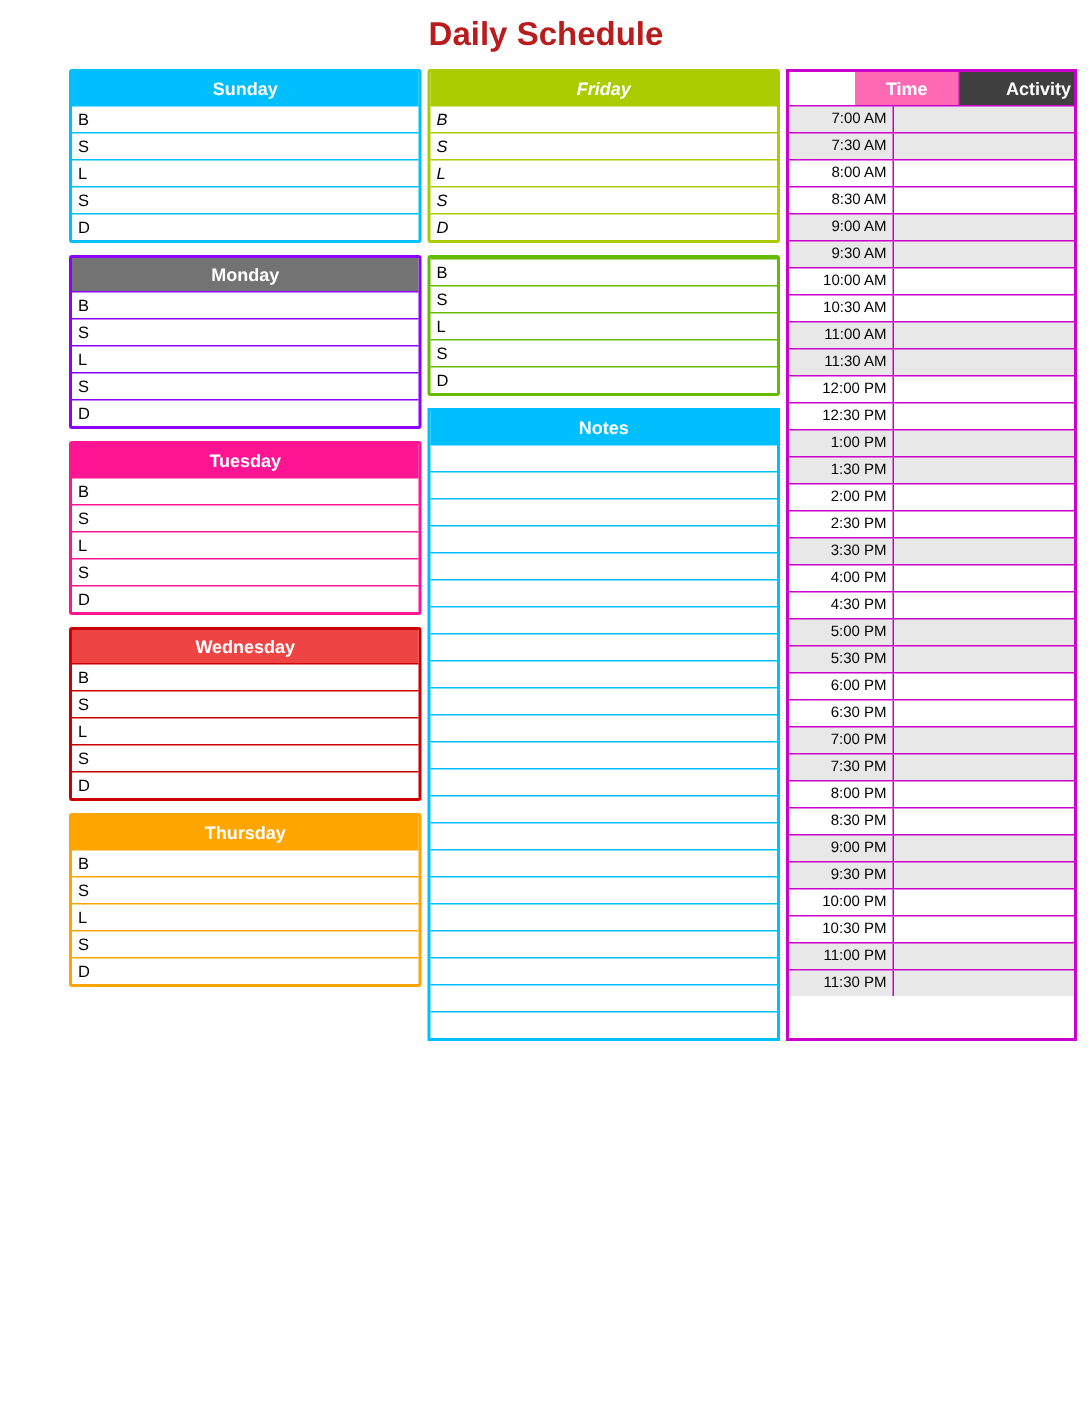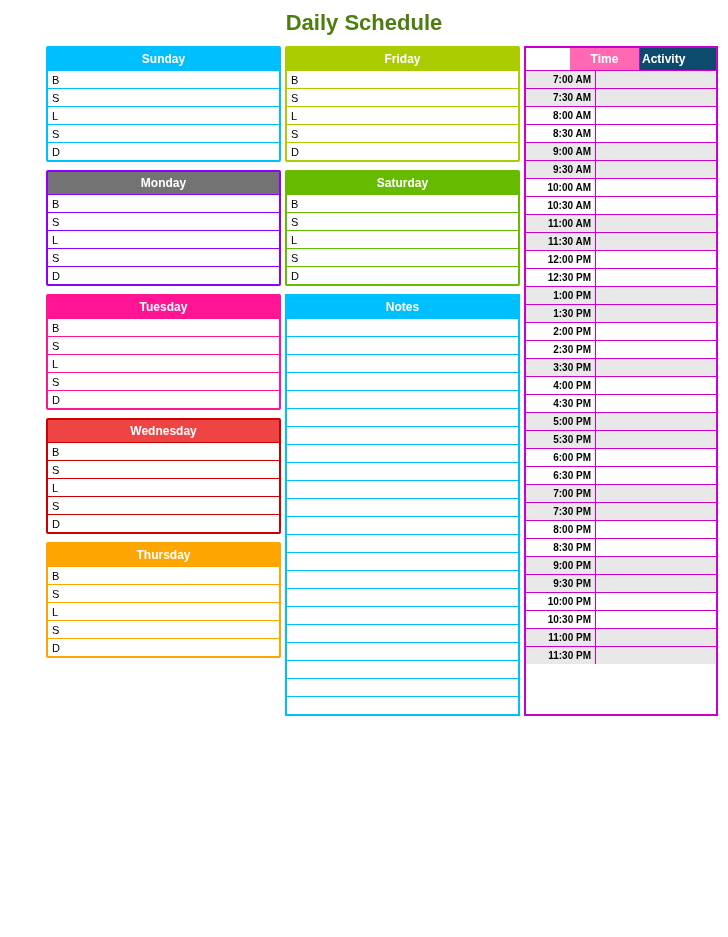--- a/index.html
+++ b/index.html
@@ -6,21 +6,21 @@
     body {
       background: #fff;
       font-family: Arial, sans-serif;
       font-size: 12px;
       padding: 10px;
       width: 728px;
       min-height: 937px;
     }
     h1 {
       text-align: center;
-      color: #4d7c0f;
+      color: #b91c1c;
       font-size: 22px;
       font-weight: bold;
       margin-bottom: 10px;
       font-family: 'Comic Sans MS', cursive, sans-serif;
     }
     .main-container {
       display: flex;
       gap: 4px;
       width: 100%;
     }
@@ -79,21 +79,21 @@
 
     .middle-col {
       display: flex;
       flex-direction: column;
       gap: 8px;
       width: 235px;
       flex-shrink: 0;
     }
 
     
-    .friday-block { border-color: #AACC00; }
+    .friday-block { border-color: #AACC00; font-style: italic; }
     .friday-header { background: #AACC00; }
     .friday-block .day-row { border-color: #AACC00; }
 
     
     .saturday-block { border-color: #66BB00; }
     .saturday-header { background: #66BB00; }
     .saturday-block .day-row { border-color: #66BB00; }
 
     
     .notes-block {
@@ -121,37 +121,37 @@
       background: #FF69B4;
       color: white;
       font-weight: bold;
       text-align: center;
       padding: 4px 2px;
       width: 70px;
       font-size: 12px;
       border-right: 1px solid #CC00CC;
     }
     .activity-header {
-      background: #0c4a6e;
+      background: #404040;
       color: white;
       font-weight: bold;
-      text-align: left;
+      text-align: right;
       padding: 4px 2px;
       flex: 1;
       font-size: 12px;
     }
     .time-row {
       display: flex;
       border-top: 1px solid #CC00CC;
       min-height: 18px;
     }
     .time-row.shaded { background: #E8E8E8; }
     .time-cell {
       width: 70px;
-      font-weight: bold;
+      font-weight: normal;
       font-size: 10px;
       padding: 2px 4px;
       text-align: right;
       border-right: 1px solid #CC00CC;
       flex-shrink: 0;
       display: flex;
       align-items: center;
       justify-content: flex-end;
     }
     .activity-cell {
@@ -220,21 +220,20 @@
     <div class="day-block friday-block">
       <div class="day-header friday-header">Friday</div>
       <div class="day-row">B</div>
       <div class="day-row">S</div>
       <div class="day-row">L</div>
       <div class="day-row">S</div>
       <div class="day-row">D</div>
     </div>
 
     <div class="day-block saturday-block">
-      <div class="day-header saturday-header">Saturday</div>
       <div class="day-row">B</div>
       <div class="day-row">S</div>
       <div class="day-row">L</div>
       <div class="day-row">S</div>
       <div class="day-row">D</div>
     </div>
 
     <div class="notes-block">
       <div class="day-header notes-header">Notes</div>
       <div class="notes-row"></div>

